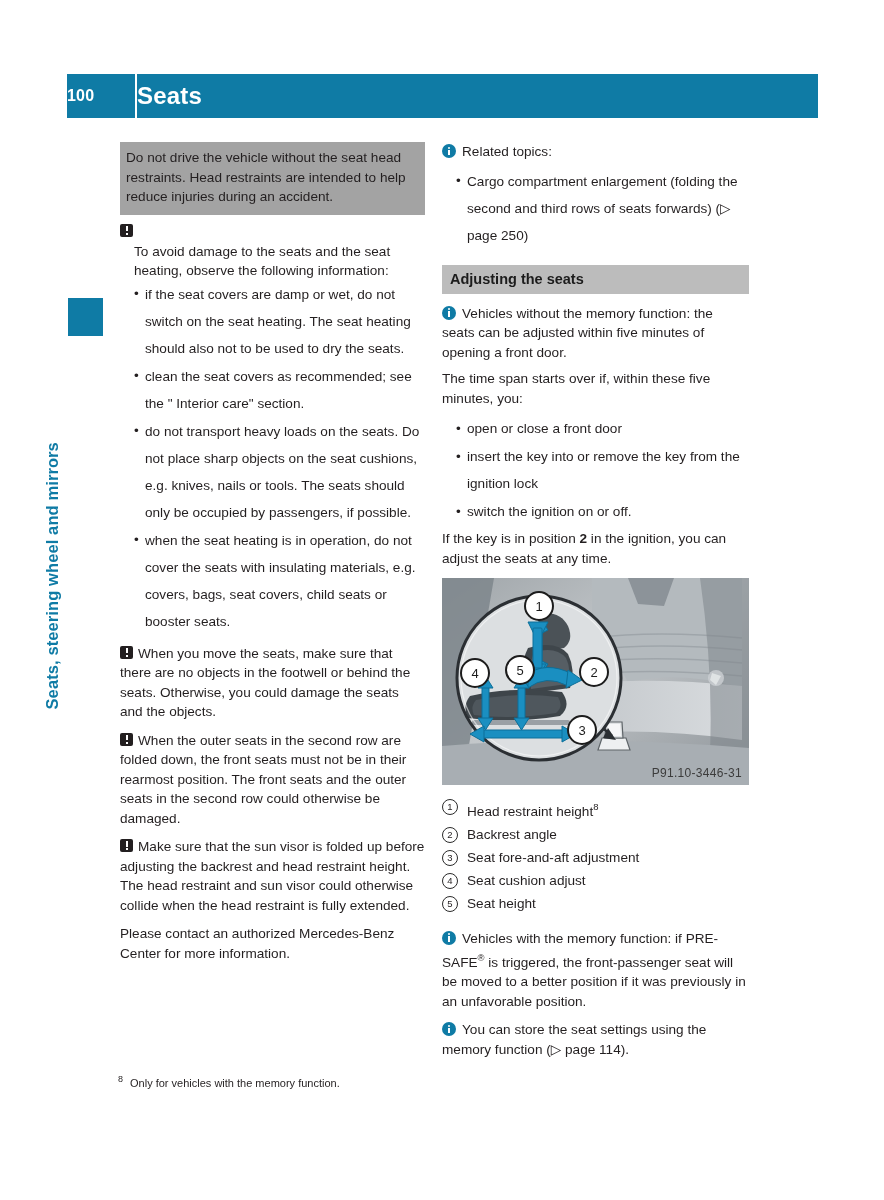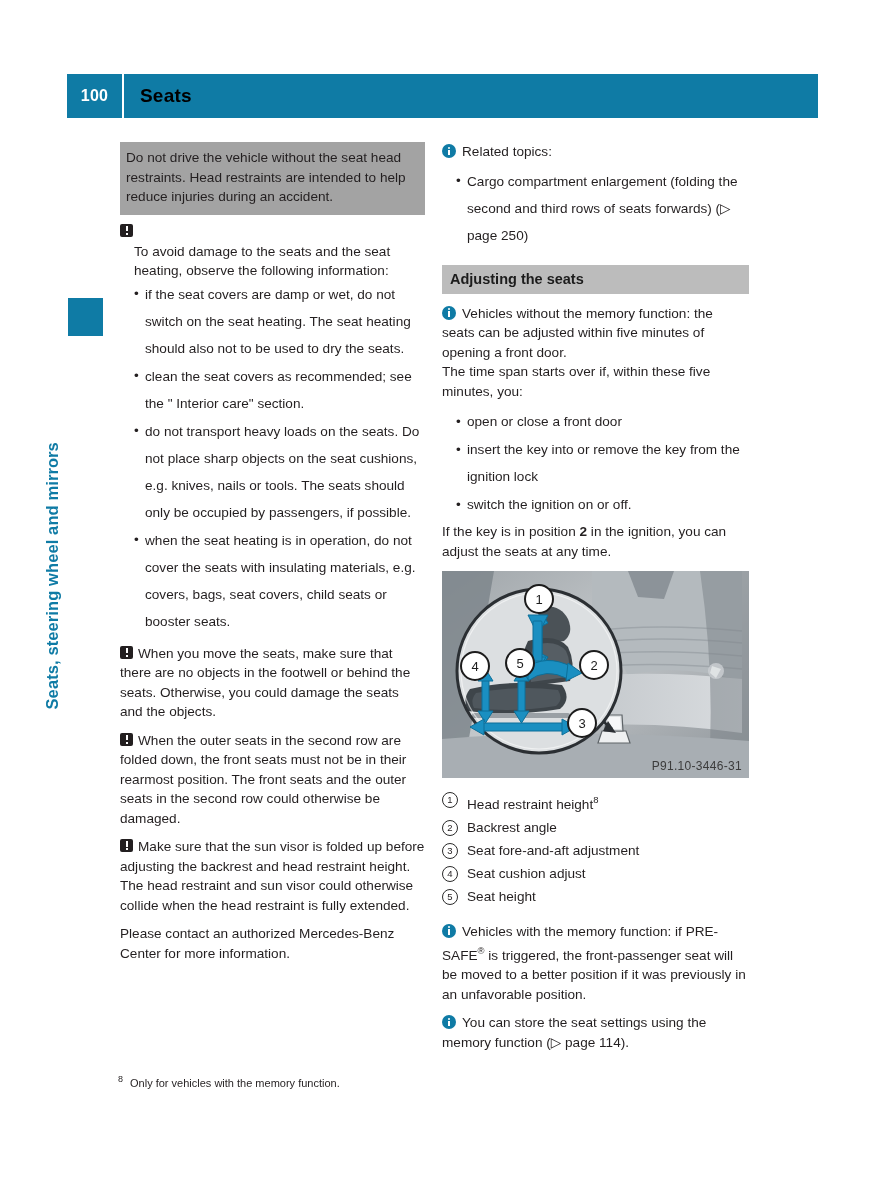--- a/index.html
+++ b/index.html
@@ -21,38 +21,36 @@
     position: absolute;
     left: 67px;
     top: 74px;
     width: 751px;
     height: 44px;
     background: #0f7ba5;
     display: flex;
     align-items: center;
   }
   #page-number {
-    width: 55px;
-    text-align: center;
+    width: 68px;
     color: #ffffff;
     font-size: 16px;
     font-weight: bold;
     letter-spacing: .2px;
   }
   #header-divider {
     width: 2px;
     align-self: stretch;
     background: #ffffff;
     margin: 0 0px;
   }
   #header-title {
-    color: #000000;
-    font-size: 19px;
+    color: #ffffff;
+    font-size: 24px;
     font-weight: bold;
-    padding-left: 16px;
     letter-spacing: .2px;
   }
 
   
   #side-tab-square {
     position: absolute;
     left: 68px;
     top: 298px;
     width: 35px;
     height: 38px;
@@ -320,21 +318,21 @@
     <div class="blk-body"><span class="info-icon"></span><span>Related topics:</span></div>
     <ul class="bul" style="margin-top:6px">
       <li>Cargo compartment enlargement (folding the second and third rows of seats forwards) (▷ page 250)</li>
     </ul>
   </div>
 
   <div class="section-head">Adjusting the seats</div>
 
   <div class="blk">
     <div class="blk-body"><span class="info-icon"></span><span>Vehicles without the memory function: the seats can be adjusted within five minutes of opening a front door.</span></div>
-    <div class="blk-body" style="">The time span starts over if, within these five minutes, you:</div>
+    <div class="blk-body" style="margin-top:7px">The time span starts over if, within these five minutes, you:</div>
     <ul class="bul" style="margin-top:7px;margin-bottom:4px">
       <li>open or close a front door</li>
       <li>insert the key into or remove the key from the ignition lock</li>
       <li>switch the ignition on or off.</li>
     </ul>
     <div class="blk-body"><span>If the key is in position </span><b>2</b><span> in the ignition, you can adjust the seats at any time.</span></div>
   </div>
 
   <div id="figure">
     <svg width="307" height="207" viewBox="0 0 307 207">

